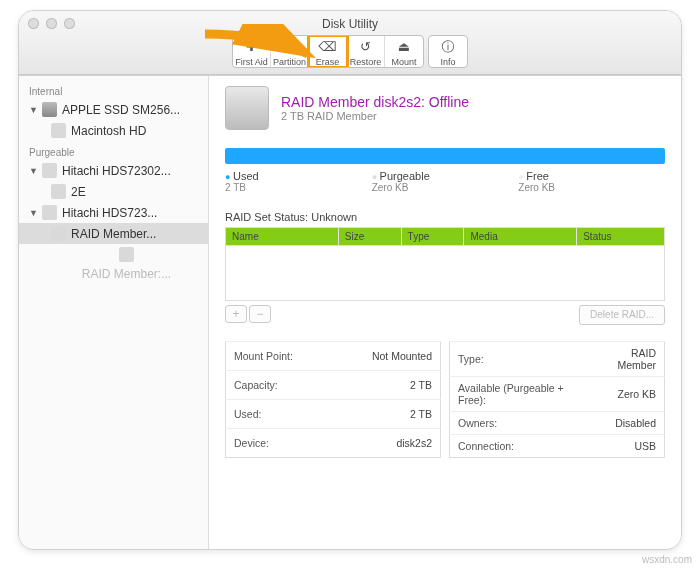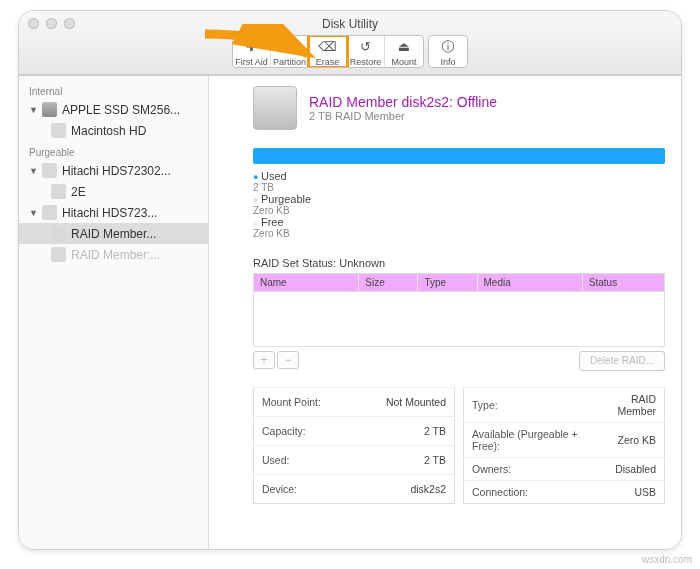--- a/index.html
+++ b/index.html
@@ -13,48 +13,48 @@
 
   .toolbar { display: flex; justify-content: center; gap: 0; padding: 0 0 6px 0; background: linear-gradient(#f2f2f2,#e6e6e6); border-bottom: 1px solid #c9c9c9;}
   .tbtn { width: 38px; text-align: center; font-size: 9px; color:#555; padding: 2px 0 0 0; cursor:pointer; }
   .tbtn .ico { display:block; margin: 0 auto 1px auto; height:18px; line-height:18px; font-size:13px; color:#555;}
   .tgroup { display:flex; border:1px solid #c0c0c0; border-radius:4px; background:#fff; margin:0 2px; overflow:hidden;}
   .tgroup .tbtn { border-right:1px solid #ddd; }
   .tgroup .tbtn:last-child{border-right:none;}
   .erase-hl { outline: 3px solid #f39c12; outline-offset:-1px; position:relative;}
   .arrow { position:absolute; left:200px; top:24px; z-index:10; }
 
-  .content { display:flex; height: calc(100% - 62px); gap: 28px; }
+  .content { display:flex; height: calc(100% - 62px); }
 
   .sidebar { width: 190px; border-right: 1px solid #ddd; background:#fafafa; font-size:12px; padding-top:4px; overflow:hidden;}
   .sb-head { font-size:10px; color:#888; padding: 6px 8px 2px 10px; }
   .sb-item { display:flex; align-items:center; gap:5px; padding:3px 6px 3px 10px; color:#333; cursor:pointer;}
   .sb-item .tw { font-size:9px; color:#666; width:8px;}
   .sb-item.child { padding-left: 32px; }
   .sb-item.selected { background:#dcdcdc; }
-  .sb-item.dim { color:#bbb; }
+  .sb-item.dim { color:#bbb;flex-direction:column; }
   .disk-ic { width:15px; height:15px; background:#d9d9d9; border-radius:2px;}
   .disk-ic.int { background:linear-gradient(#bbb,#888);}
 
   .main { flex:1; background:#fff; padding: 10px 16px 10px 16px; overflow:auto; font-size:11px; color:#444;}
   .hdr { display:flex; gap:12px; align-items:center; margin-bottom:18px;}
   .bigdisk { width:44px; height:44px; background:linear-gradient(#e8e8e8,#bcbcbc); border-radius:4px; border:1px solid #bbb;}
   .hdr h1 { font-size:14px; font-weight:400; color:#a21caf;}
   .hdr .sub { font-size:11px; color:#888;}
   .bar { height:16px; background:#1fa7ff; border-radius:2px; margin-bottom:6px;}
-  .legend { display:flex; gap:0; font-size:11px; color:#444; margin-bottom:18px;flex-direction:column;}
+  .legend { display:flex; gap:0; font-size:11px; color:#444; margin-bottom:18px;}
   .legend > div { flex:1;}
   .legend .lab::before{content:"● "; color:#1fa7ff; font-size:9px;}
   .legend .lab.g::before{color:#ddd;}
   .legend .lab.w::before{color:#eee;}
   .legend .val { color:#888; font-size:10px;}
 
   .raid-lbl { font-size:11px; margin-bottom:4px;}
   .table { border:1px solid #ddd; font-size:10px; margin-bottom:4px; }
-  .table .thead { display:flex; background:#f0abfc; border-bottom:1px solid #ddd;justify-content:flex-end;}
+  .table .thead { display:flex; background:#84cc16; border-bottom:1px solid #ddd;justify-content:flex-end;}
   .table .th { padding:3px 6px; border-right:1px solid #e4e4e4; color:#444;}
   .table .body { height:54px; background:#fff;}
   .tblbtns { display:flex; justify-content:space-between; margin-bottom:16px;}
   .smbtn { border:1px solid #ccc; border-radius:3px; background:#fcfcfc; color:#bbb; font-size:12px; width:22px; height:18px; text-align:center; line-height:16px; }
   .smbtn.wide { width:auto; padding:0 10px; font-size:10px; height:20px; line-height:18px;}
 
   .info { display:flex; gap:8px; }
   .info table { border:1px solid #ddd; flex:1; border-collapse:collapse; font-size:10.5px;}
   .info td { padding:5px 8px; border-top:1px solid #eee; color:#555;}
   .info td:last-child{text-align:right; color:#444;}

